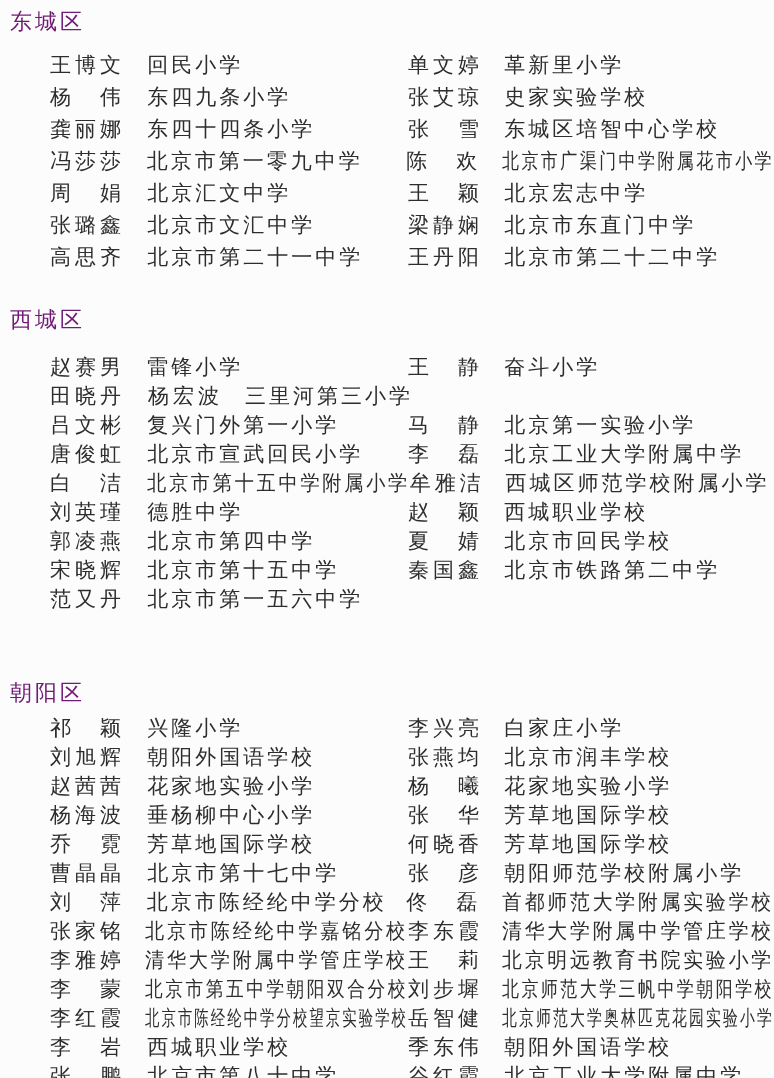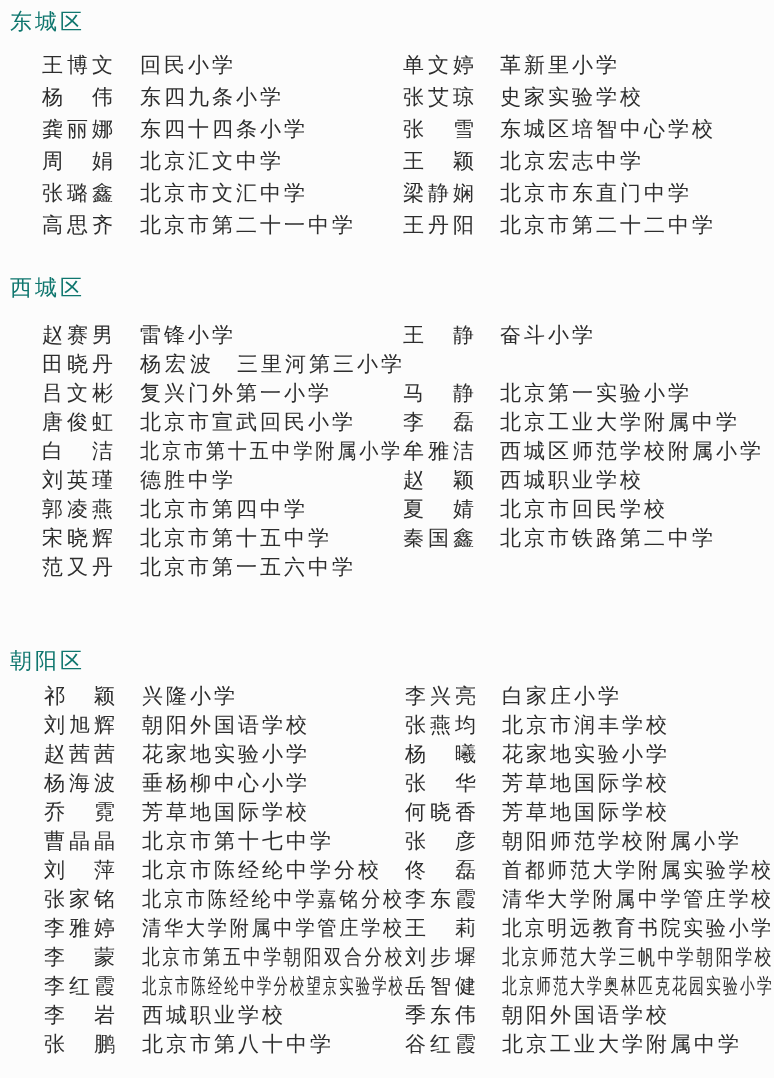--- a/index.html
+++ b/index.html
@@ -14,23 +14,23 @@
     padding: 8px 0 0 10px;
     box-sizing: border-box;
     width: 774px;
   }
   .district-title {
     margin: 0;
     font-size: 22px;
     font-weight: normal;
     letter-spacing: 3px;
     line-height: 28px;
-    color: #0f766e;
-  }
-  .rows { margin-left: 32px; }
+    color: #701a75;
+  }
+  .rows { margin-left: 40px; }
   .row {
     display: flex;
     align-items: center;
   }
   .cell {
     display: inline-block;
     white-space: nowrap;
     font-size: 21px;
     color: #2d2d2d;
   }
@@ -70,20 +70,26 @@
     <span class="cell school school-r">史家实验学校</span>
   </div>
 
   <div class="row">
     <span class="cell name">龚丽娜</span>
     <span class="cell school">东四十四条小学</span>
     <span class="cell name name-r">张　雪</span>
     <span class="cell school school-r">东城区培智中心学校</span>
   </div>
 
+  <div class="row">
+    <span class="cell name">冯莎莎</span>
+    <span class="cell school">北京市第一零九中学</span>
+    <span class="cell name name-r">陈　欢</span>
+    <span class="cell school school-r" style="transform: scaleX(0.809524); transform-origin: left center;">北京市广渠门中学附属花市小学</span>
+  </div>
 
   <div class="row">
     <span class="cell name">周　娟</span>
     <span class="cell school">北京汇文中学</span>
     <span class="cell name name-r">王　颖</span>
     <span class="cell school school-r">北京宏志中学</span>
   </div>
 
   <div class="row">
     <span class="cell name">张璐鑫</span>

